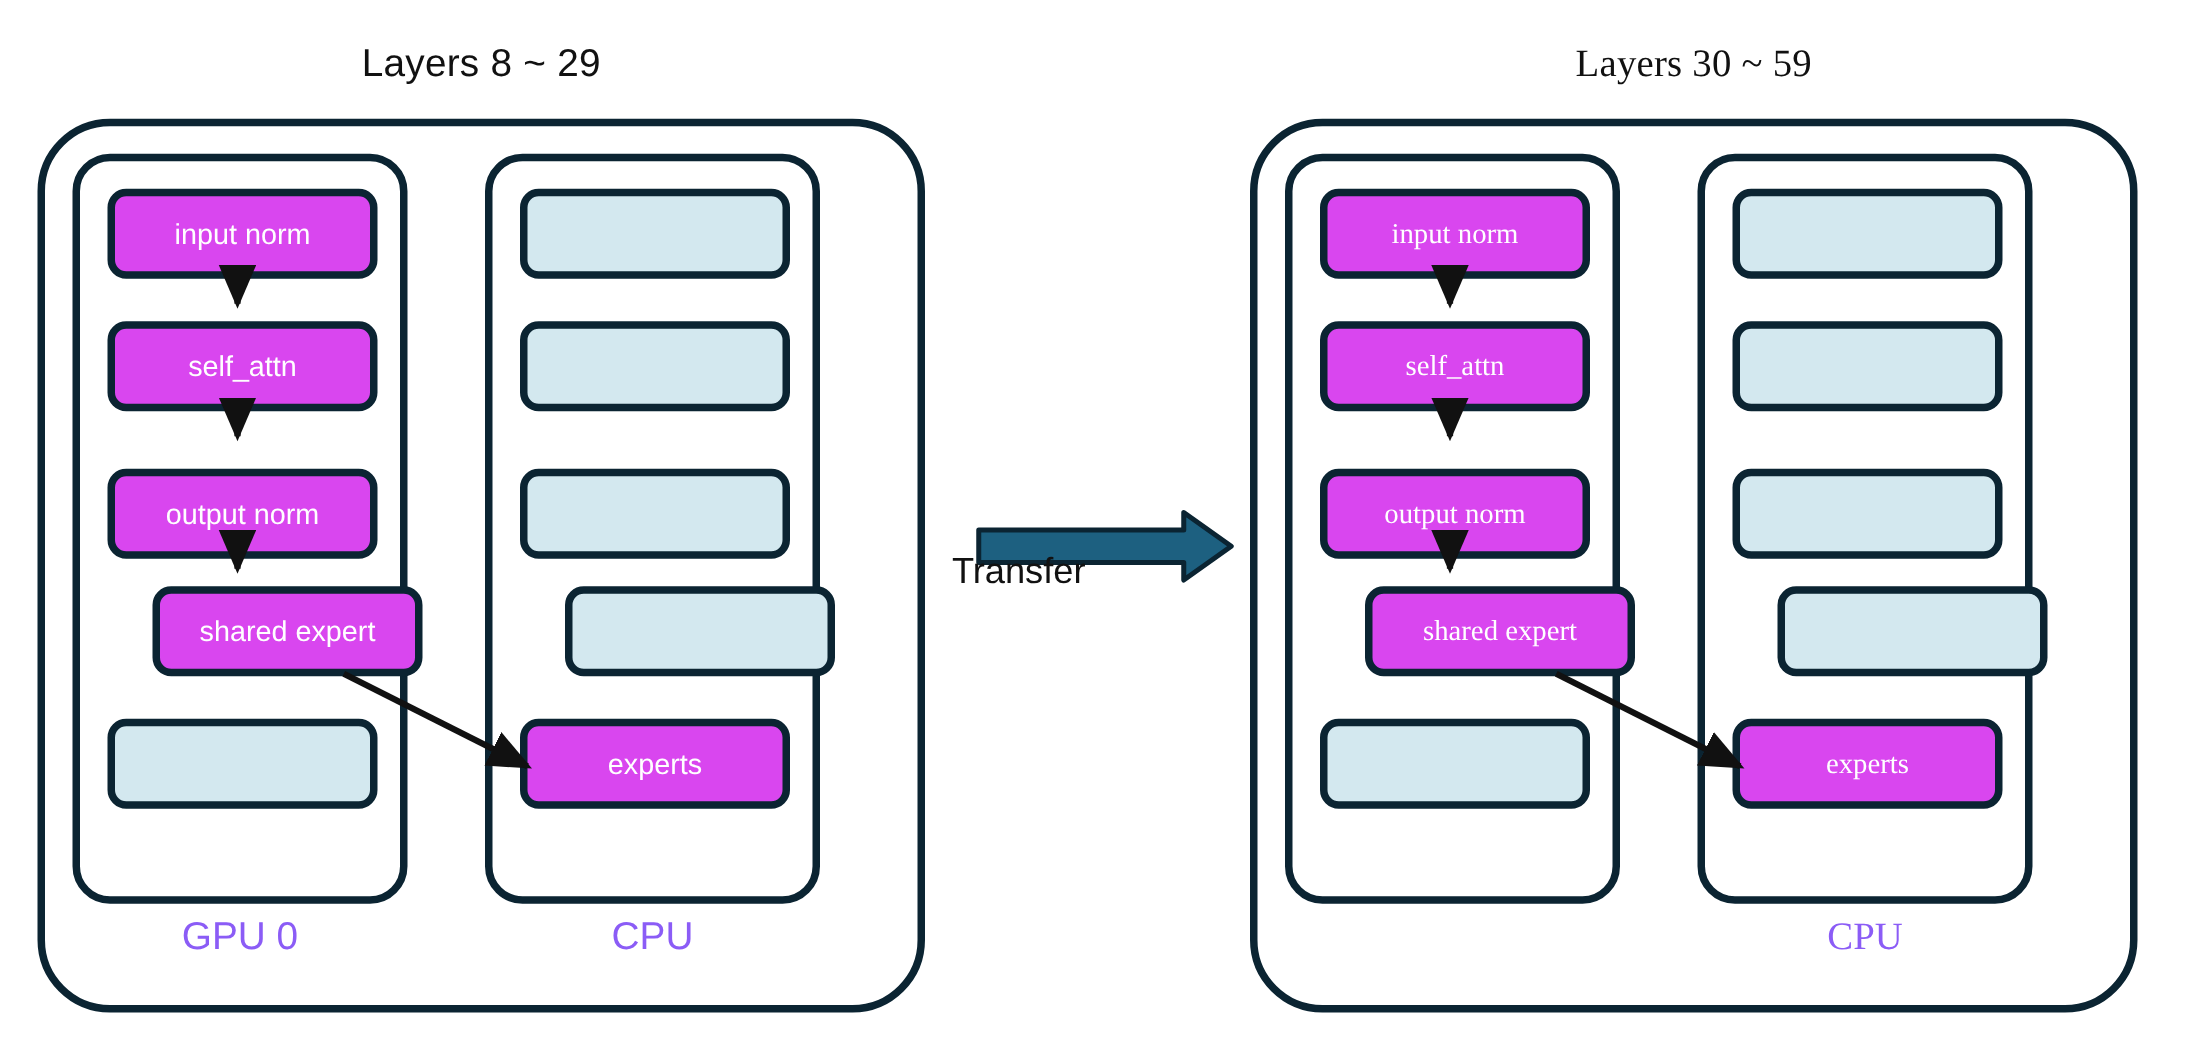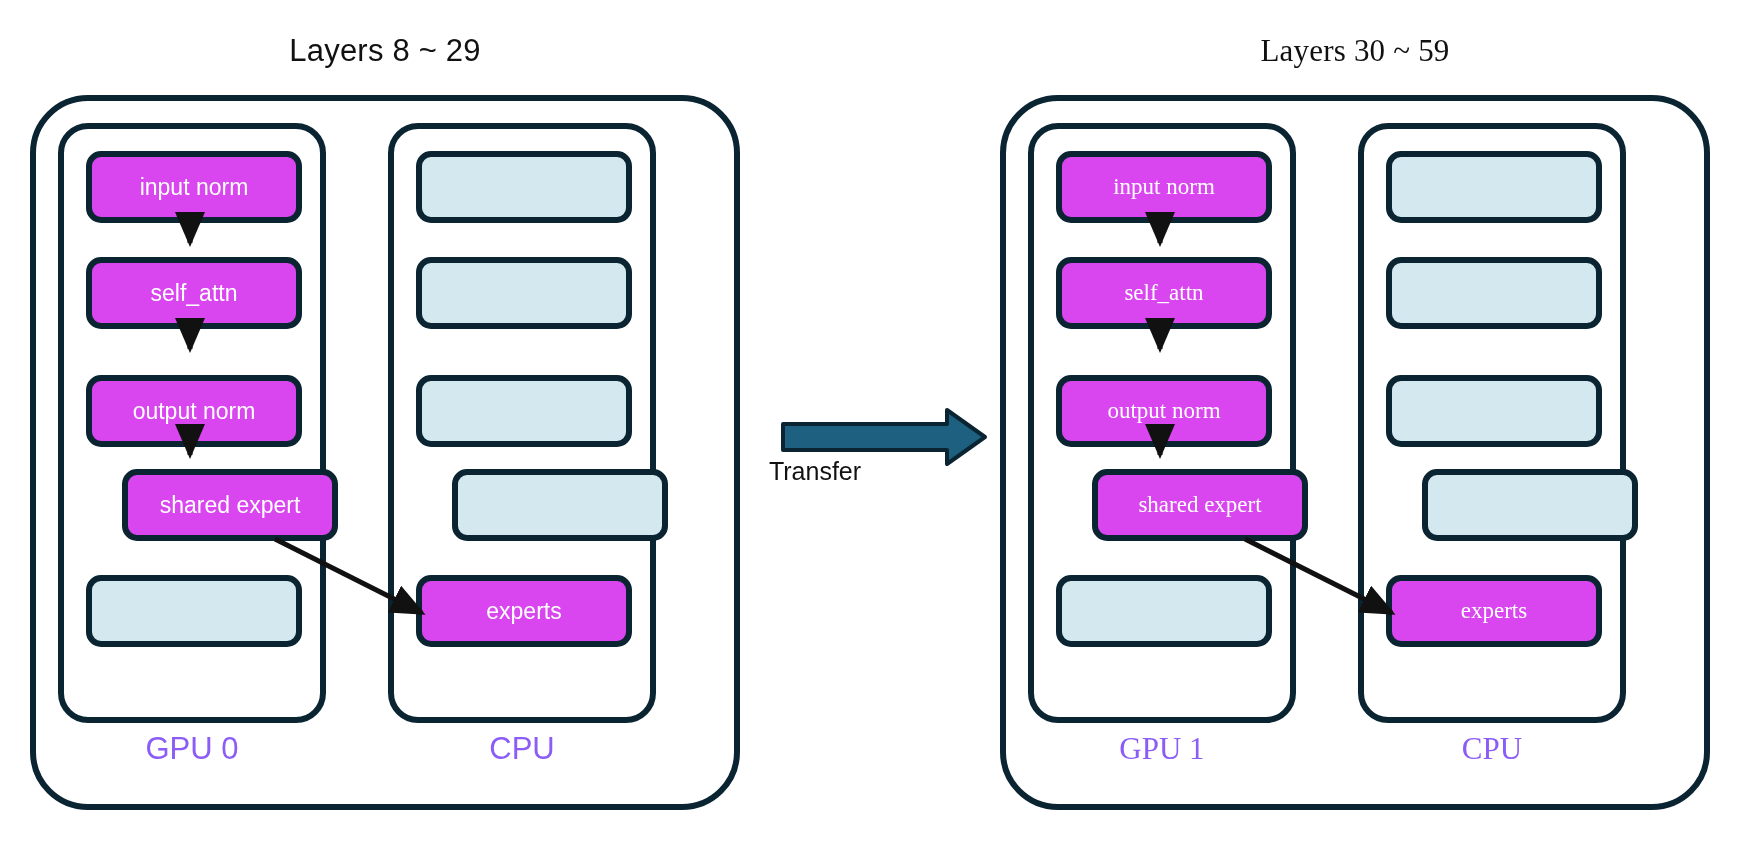--- a/index.html
+++ b/index.html
@@ -115,24 +115,24 @@
   #transfer-svg {
     position: absolute;
     left: 0; top: 0;
     width: 1762px; height: 850px;
     pointer-events: none;
   }
 
   .transfer-label {
     position: absolute;
     left: 700px;
-    top: 455px;
+    top: 439px;
     width: 230px;
     text-align: center;
-    font-size: 25px;
+    font-size: 29px;
     line-height: 1.28;
     color: #111111;
   }
 </style>
 </head>
 <body>
 
 <div id="stage">
 
   <div class="group left">
@@ -192,21 +192,20 @@
     </div>
 
     <div class="column col-cpu">
       <div class="slot s0 blue"></div>
       <div class="slot s1 blue"></div>
       <div class="slot s2 blue"></div>
       <div class="slot s3 blue"></div>
       <div class="slot s4 red">experts</div>
     </div>
 
-    <div class="column-label lbl-gpu">GPU 1</div>
     <div class="column-label lbl-cpu">CPU</div>
 
     <svg class="flow-svg" viewBox="0 0 710 715">
       <defs>
         <marker id="ah-black-1" markerWidth="8" markerHeight="8" refX="6.2" refY="3" orient="auto" markerUnits="strokeWidth">
           <path d="M0,0 L7,3 L0,6 z" fill="#111111"></path>
         </marker>
       </defs>
       <line x1="160" y1="128" x2="160" y2="148" stroke="#111111" stroke-width="5" marker-end="url(#ah-black-1)"></line>
       <line x1="160" y1="234" x2="160" y2="254" stroke="#111111" stroke-width="5" marker-end="url(#ah-black-1)"></line>

